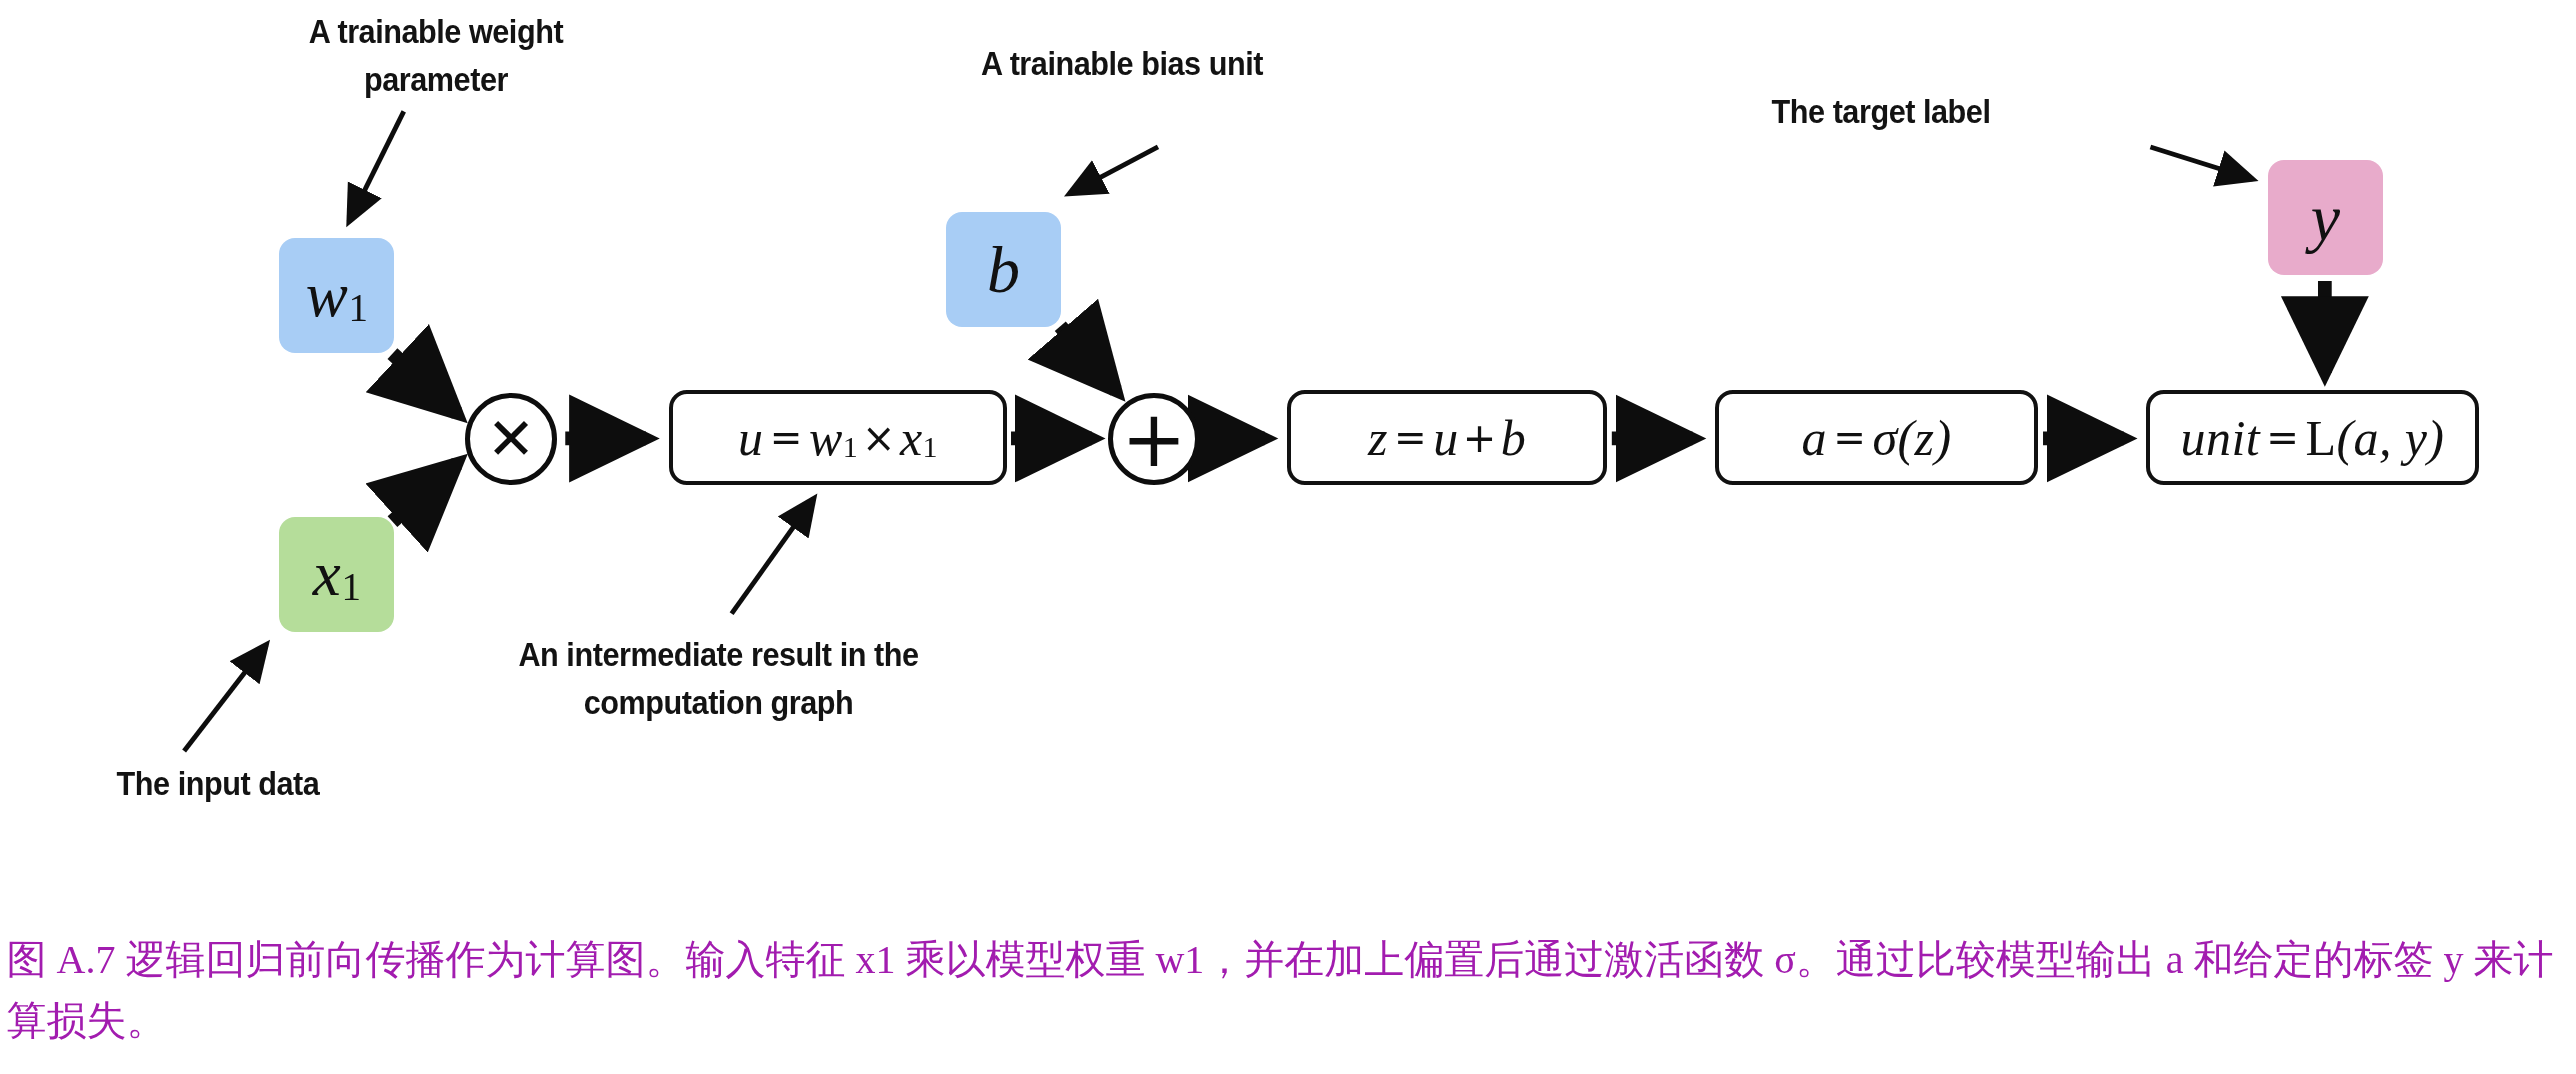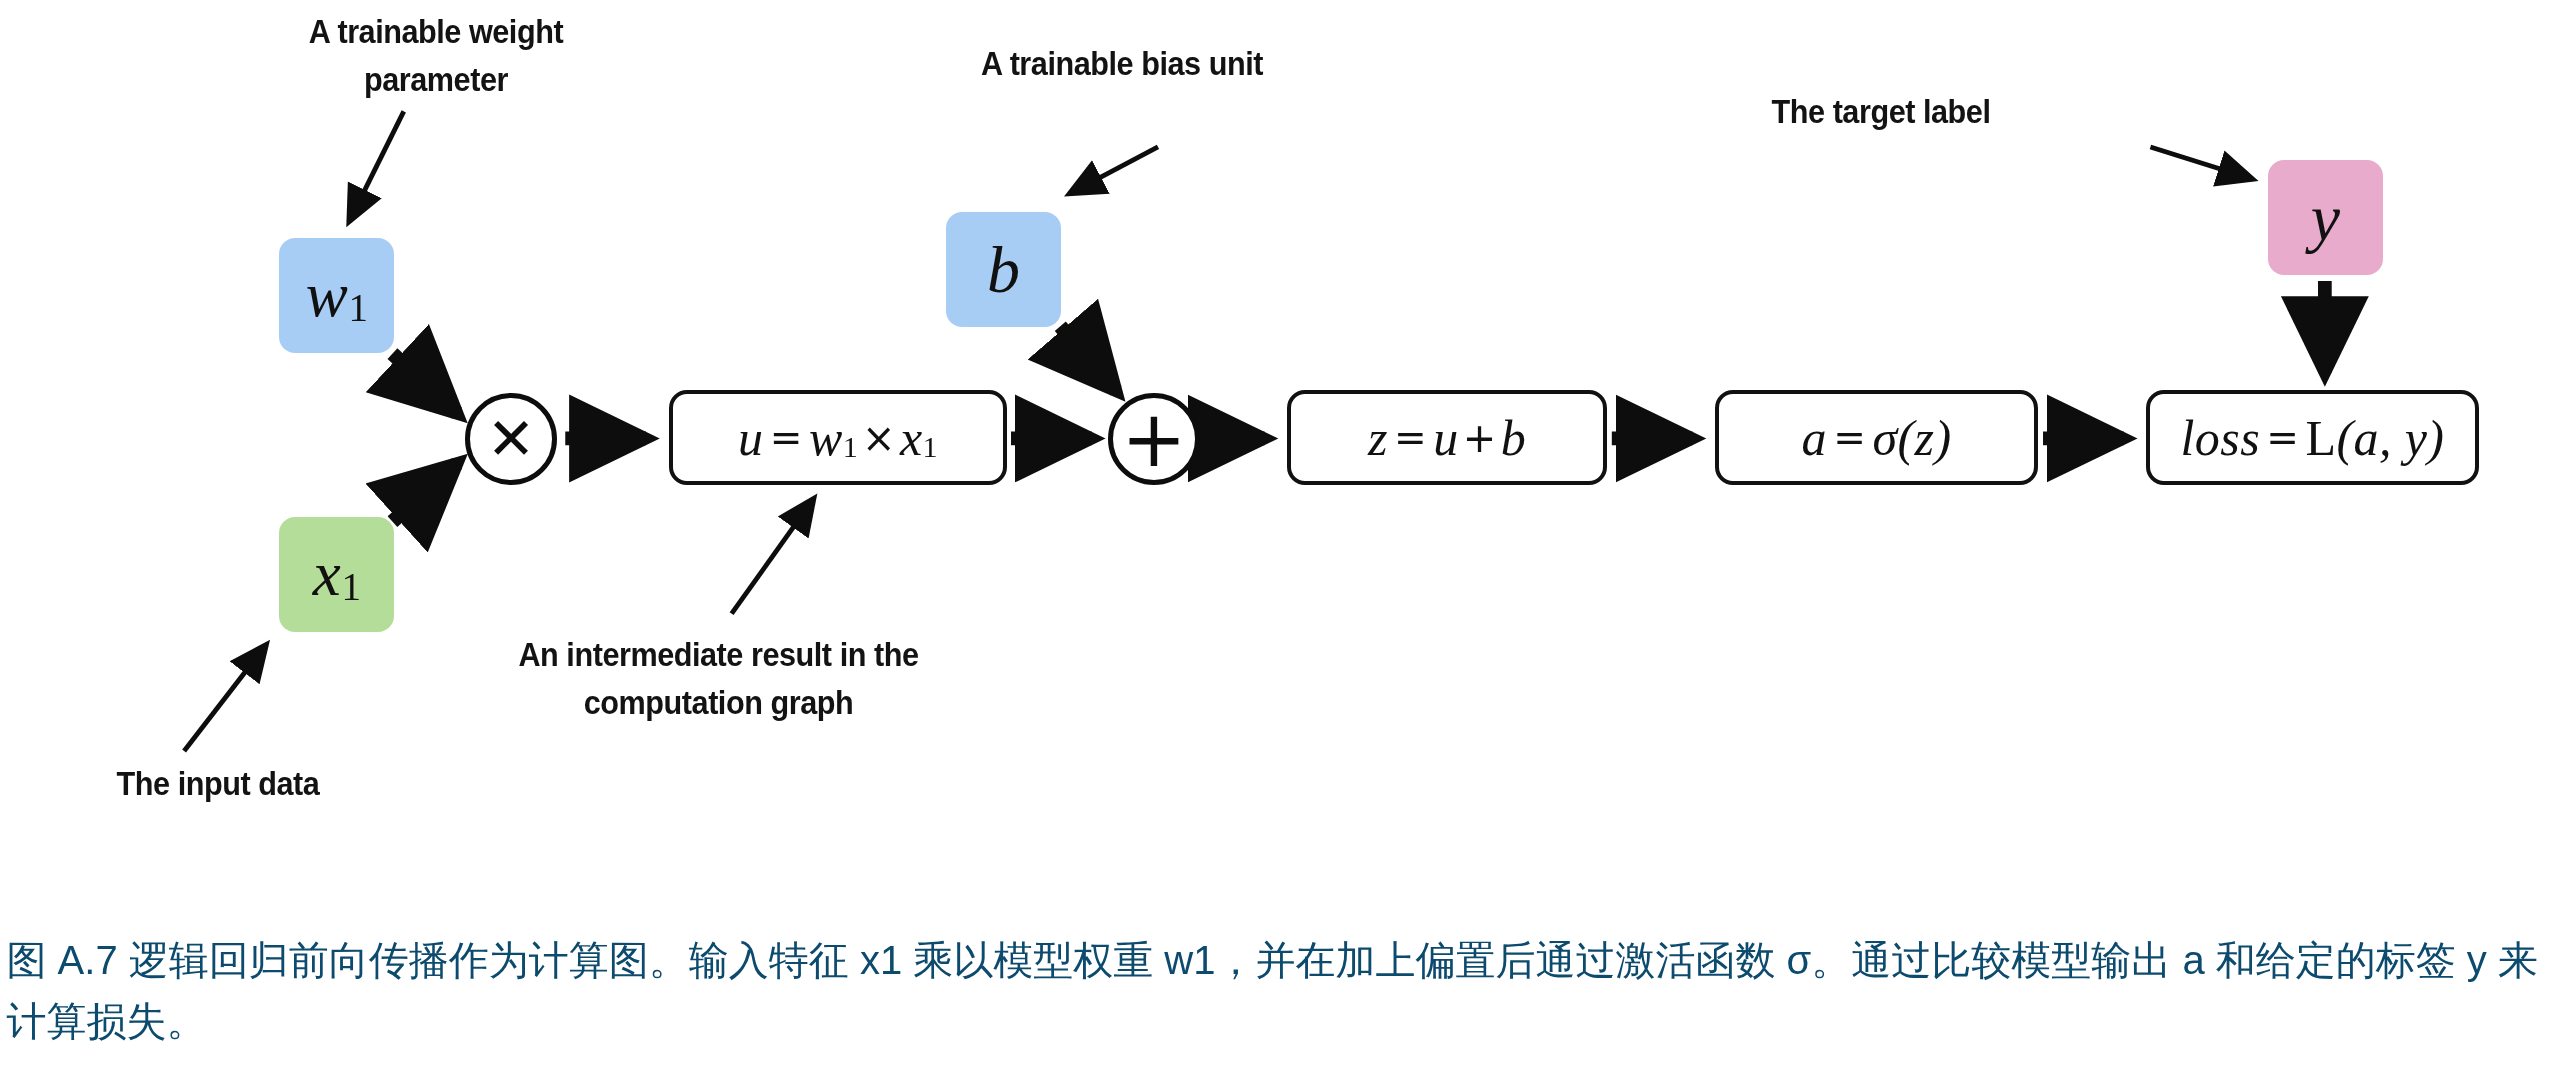--- a/index.html
+++ b/index.html
@@ -143,24 +143,24 @@
   #annot-target  { left: 1663px; top: 87px; width: 436px; }
   #annot-inter   { left: 436px;  top: 630px; width: 565px; }
   #annot-input   { left: 0px;    top: 759px; width: 436px; }
 
   
   #caption {
     position: absolute;
     left: 6.5px;
     top: 930px;
     width: 2566px;
-    font-family: Liberation Sans, sans-serif;
+    font-family: Liberation Serif, serif;
     font-size: 40px;
     line-height: 1.52;
-    color: #0c4a6e;
+    color: #a21caf;
     letter-spacing: 0px;
   }
 </style>
 </head>
 <body>
 
 <div id="page">
 
   <svg id="edges" viewBox="0 0 3190 1330" xmlns="http://www.w3.org/2000/svg">
     <defs>
@@ -240,21 +240,21 @@
   </div>
 
   <div class="eqbox" id="box-a">
     <span>a</span>
       <span class="eq">=</span>
       <span>σ</span>
       <span>(z)</span>
   </div>
 
   <div class="eqbox" id="box-loss">
-    <span>loss</span>
+    <span>unit</span>
       <span class="eq">=</span>
       <span class="up">L</span>
       <span>(a, y)</span>
   </div>
 
   <div class="annot" id="annot-weight">A trainable weight
 parameter</div>
 
   <div class="annot" id="annot-bias">A trainable bias unit</div>
 

